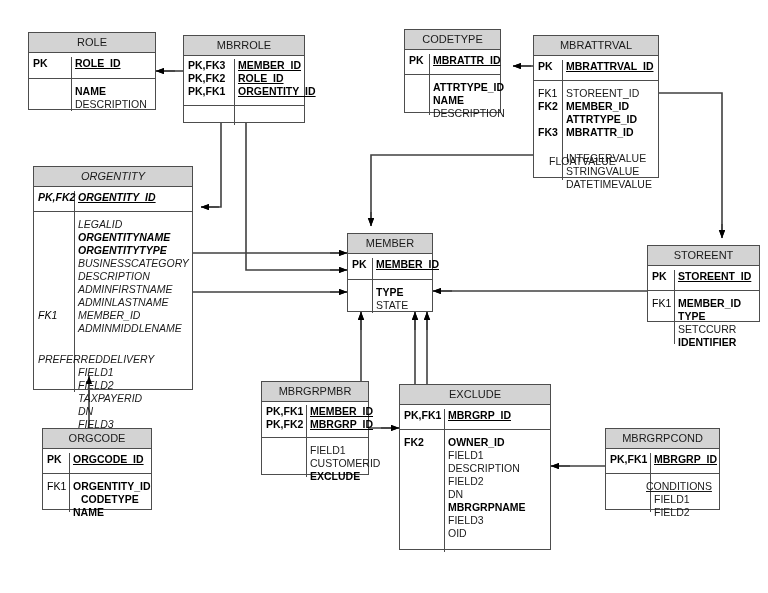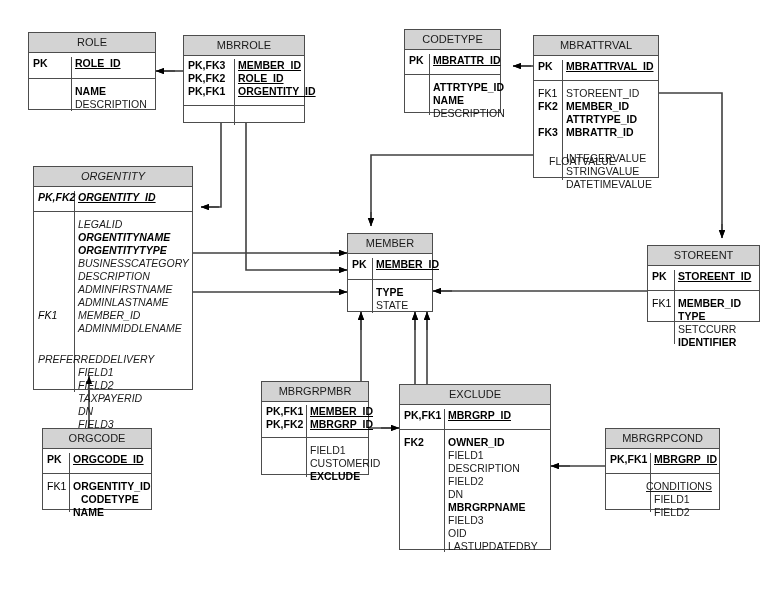--- a/index.html
+++ b/index.html
@@ -429,23 +429,20 @@
         <span class="attr" style="left:48px;" data-name="attribute-name">DN</span>
       </span>
       <span class="rowline">
         <span class="attr b" style="left:48px;" data-name="attribute-name">MBRGRPNAME</span>
       </span>
       <span class="rowline">
         <span class="attr" style="left:48px;" data-name="attribute-name">FIELD3</span>
       </span>
       <span class="rowline">
         <span class="attr" style="left:48px;" data-name="attribute-name">OID</span>
-      </span>
-      <span class="rowline">
-        <span class="attr" style="left:48px;" data-name="attribute-name">LASTUPDATEDBY</span>
       </span>
     </div>
   </div>
 
   <div class="entity" data-name="entity-mbrgrpcond" style="left:605px;top:428px;width:115px;height:82px;">
     <div class="ent-title" data-name="entity-title-mbrgrpcond">MBRGRPCOND</div>
     <div class="ent-section pk" data-name="entity-pk-section-mbrgrpcond" style="height:21px;">
       <span class="rowline" style="margin-top:4px;">
         <span class="keycol" data-name="key-label">PK,FK1</span>
         <span class="attr u" style="left:48px;" data-name="attribute-name">MBRGRP_ID</span>

